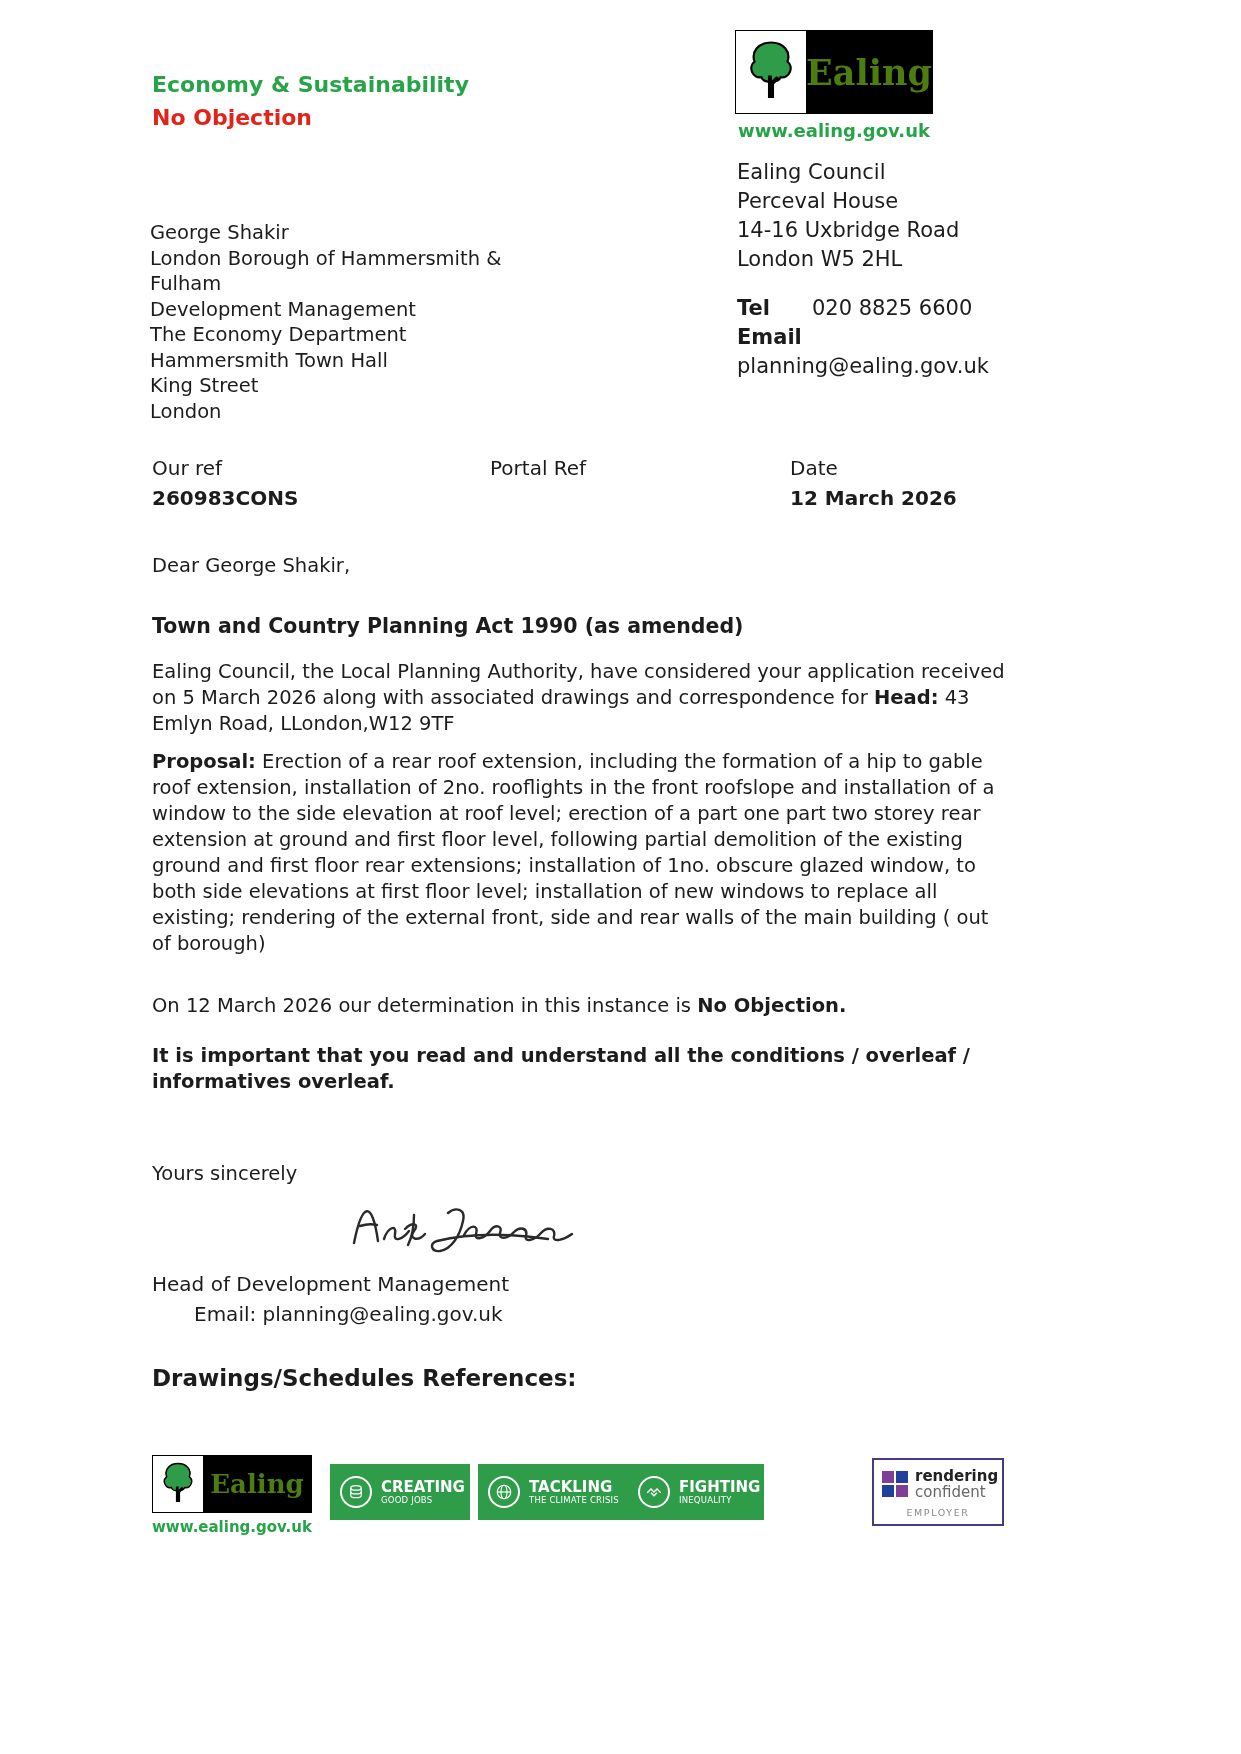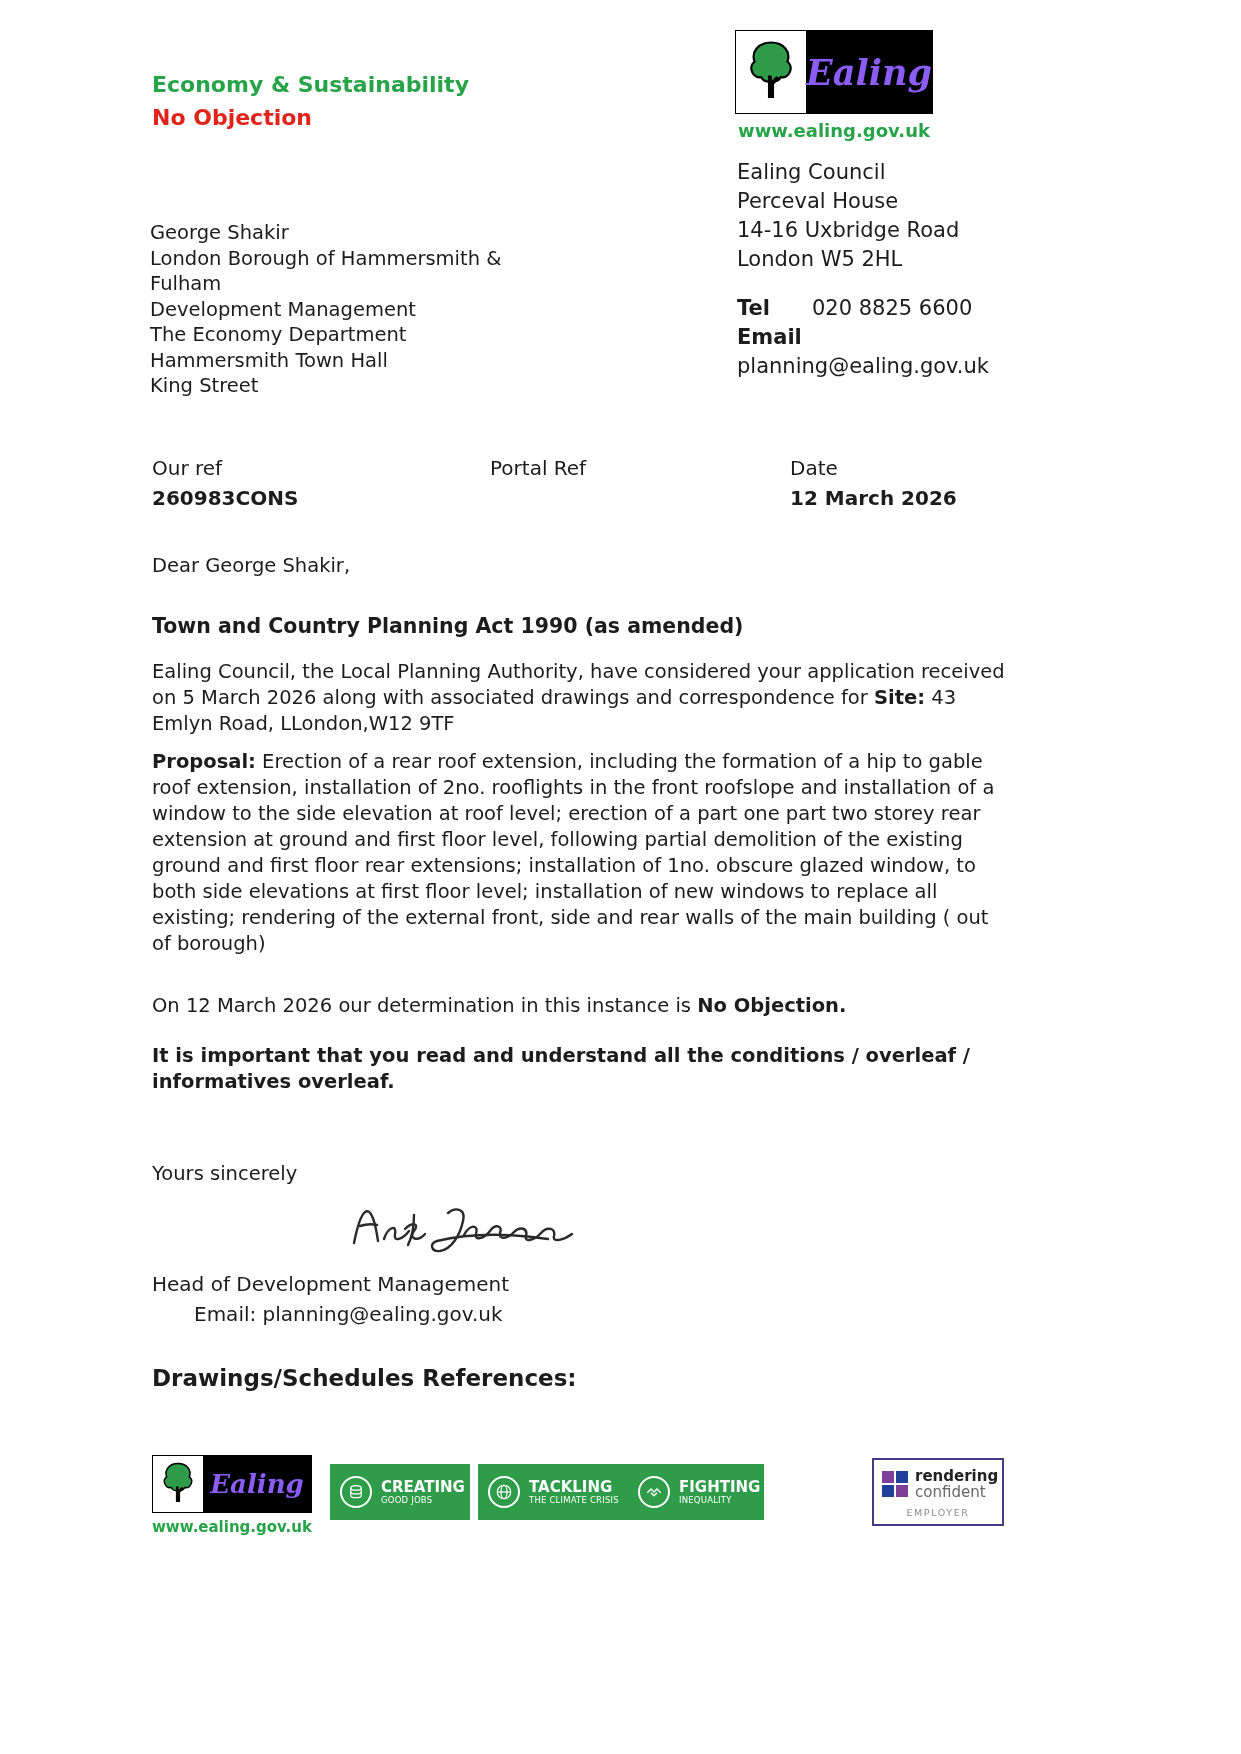--- a/index.html
+++ b/index.html
@@ -26,23 +26,23 @@
     position: absolute; left: 152px; top: 105px;
     font-size: 22px; font-weight: bold; color: #E2231A;
   }
   .logo-block { position: absolute; left: 735px; top: 30px; width: 198px; }
   .logo { display: flex; height: 84px; border: 1px solid #000; }
   .logo-tree {
     width: 70px; background: #fff; display: flex;
     align-items: center; justify-content: center;
   }
   .logo-word {
-    flex: 1; background: #000; color: #8b5cf6;
+    flex: 1; background: #000; color: #4d7c0f;
     display: flex; align-items: center; justify-content: center;
-    font-family: "DejaVu Serif", serif; font-weight: bold; font-size: 35px; font-style: italic;
+    font-family: "DejaVu Serif", serif; font-weight: bold; font-size: 35px;
   }
   .logo-site {
     margin-top: 6px; text-align: center;
     color: #27A348; font-weight: bold; font-size: 18px;
   }
   .council-addr {
     position: absolute; left: 737px; top: 158px;
     font-size: 21px; line-height: 29px;
   }
   .contact {
@@ -157,35 +157,36 @@
     <div>planning@ealing.gov.uk</div>
   </div>
 
   <div class="recipient">
     <div>George Shakir</div>
     <div>London Borough of Hammersmith &amp; Fulham</div>
     <div>Development Management</div>
     <div>The Economy Department</div>
     <div>Hammersmith Town Hall</div>
     <div>King Street</div>
+    <div>London</div>
   </div>
 
   <div class="ref-label ref-our">Our ref</div>
   <div class="ref-label ref-portal">Portal Ref</div>
   <div class="ref-label ref-date">Date</div>
   <div class="ref-value ref-our">260983CONS</div>
   <div class="ref-value ref-portal"></div>
   <div class="ref-value ref-date">12 March 2026</div>
 
   <div class="main">
     <div class="salutation">Dear George Shakir,</div>
 
     <div class="act-heading">Town and Country Planning Act 1990 (as amended)</div>
 
-    <div class="para"><span>Ealing Council, the Local Planning Authority, have considered your application received on 5 March 2026 along with associated drawings and correspondence for </span><b>Site:</b><span> 43 Emlyn Road, LLondon,W12 9TF</span></div>
+    <div class="para"><span>Ealing Council, the Local Planning Authority, have considered your application received on 5 March 2026 along with associated drawings and correspondence for </span><b>Head:</b><span> 43 Emlyn Road, LLondon,W12 9TF</span></div>
 
     <div class="para"><b>Proposal:</b><span> Erection of a rear roof extension, including the formation of a hip to gable roof extension, installation of 2no. rooflights in the front roofslope and installation of a window to the side elevation at roof level; erection of a part one part two storey rear extension at ground and first floor level, following partial demolition of the existing ground and first floor rear extensions; installation of 1no. obscure glazed window, to both side elevations at first floor level; installation of new windows to replace all existing; rendering of the external front, side and rear walls of the main building ( out of borough)</span></div>
 
     <div class="determination"><span>On 12 March 2026 our determination in this instance is </span><b>No Objection.</b></div>
 
     <div class="important">It is important that you read and understand all the conditions / overleaf / informatives overleaf.</div>
 
     <div class="closing">Yours sincerely</div>
 
     <div class="signature-wrap">

